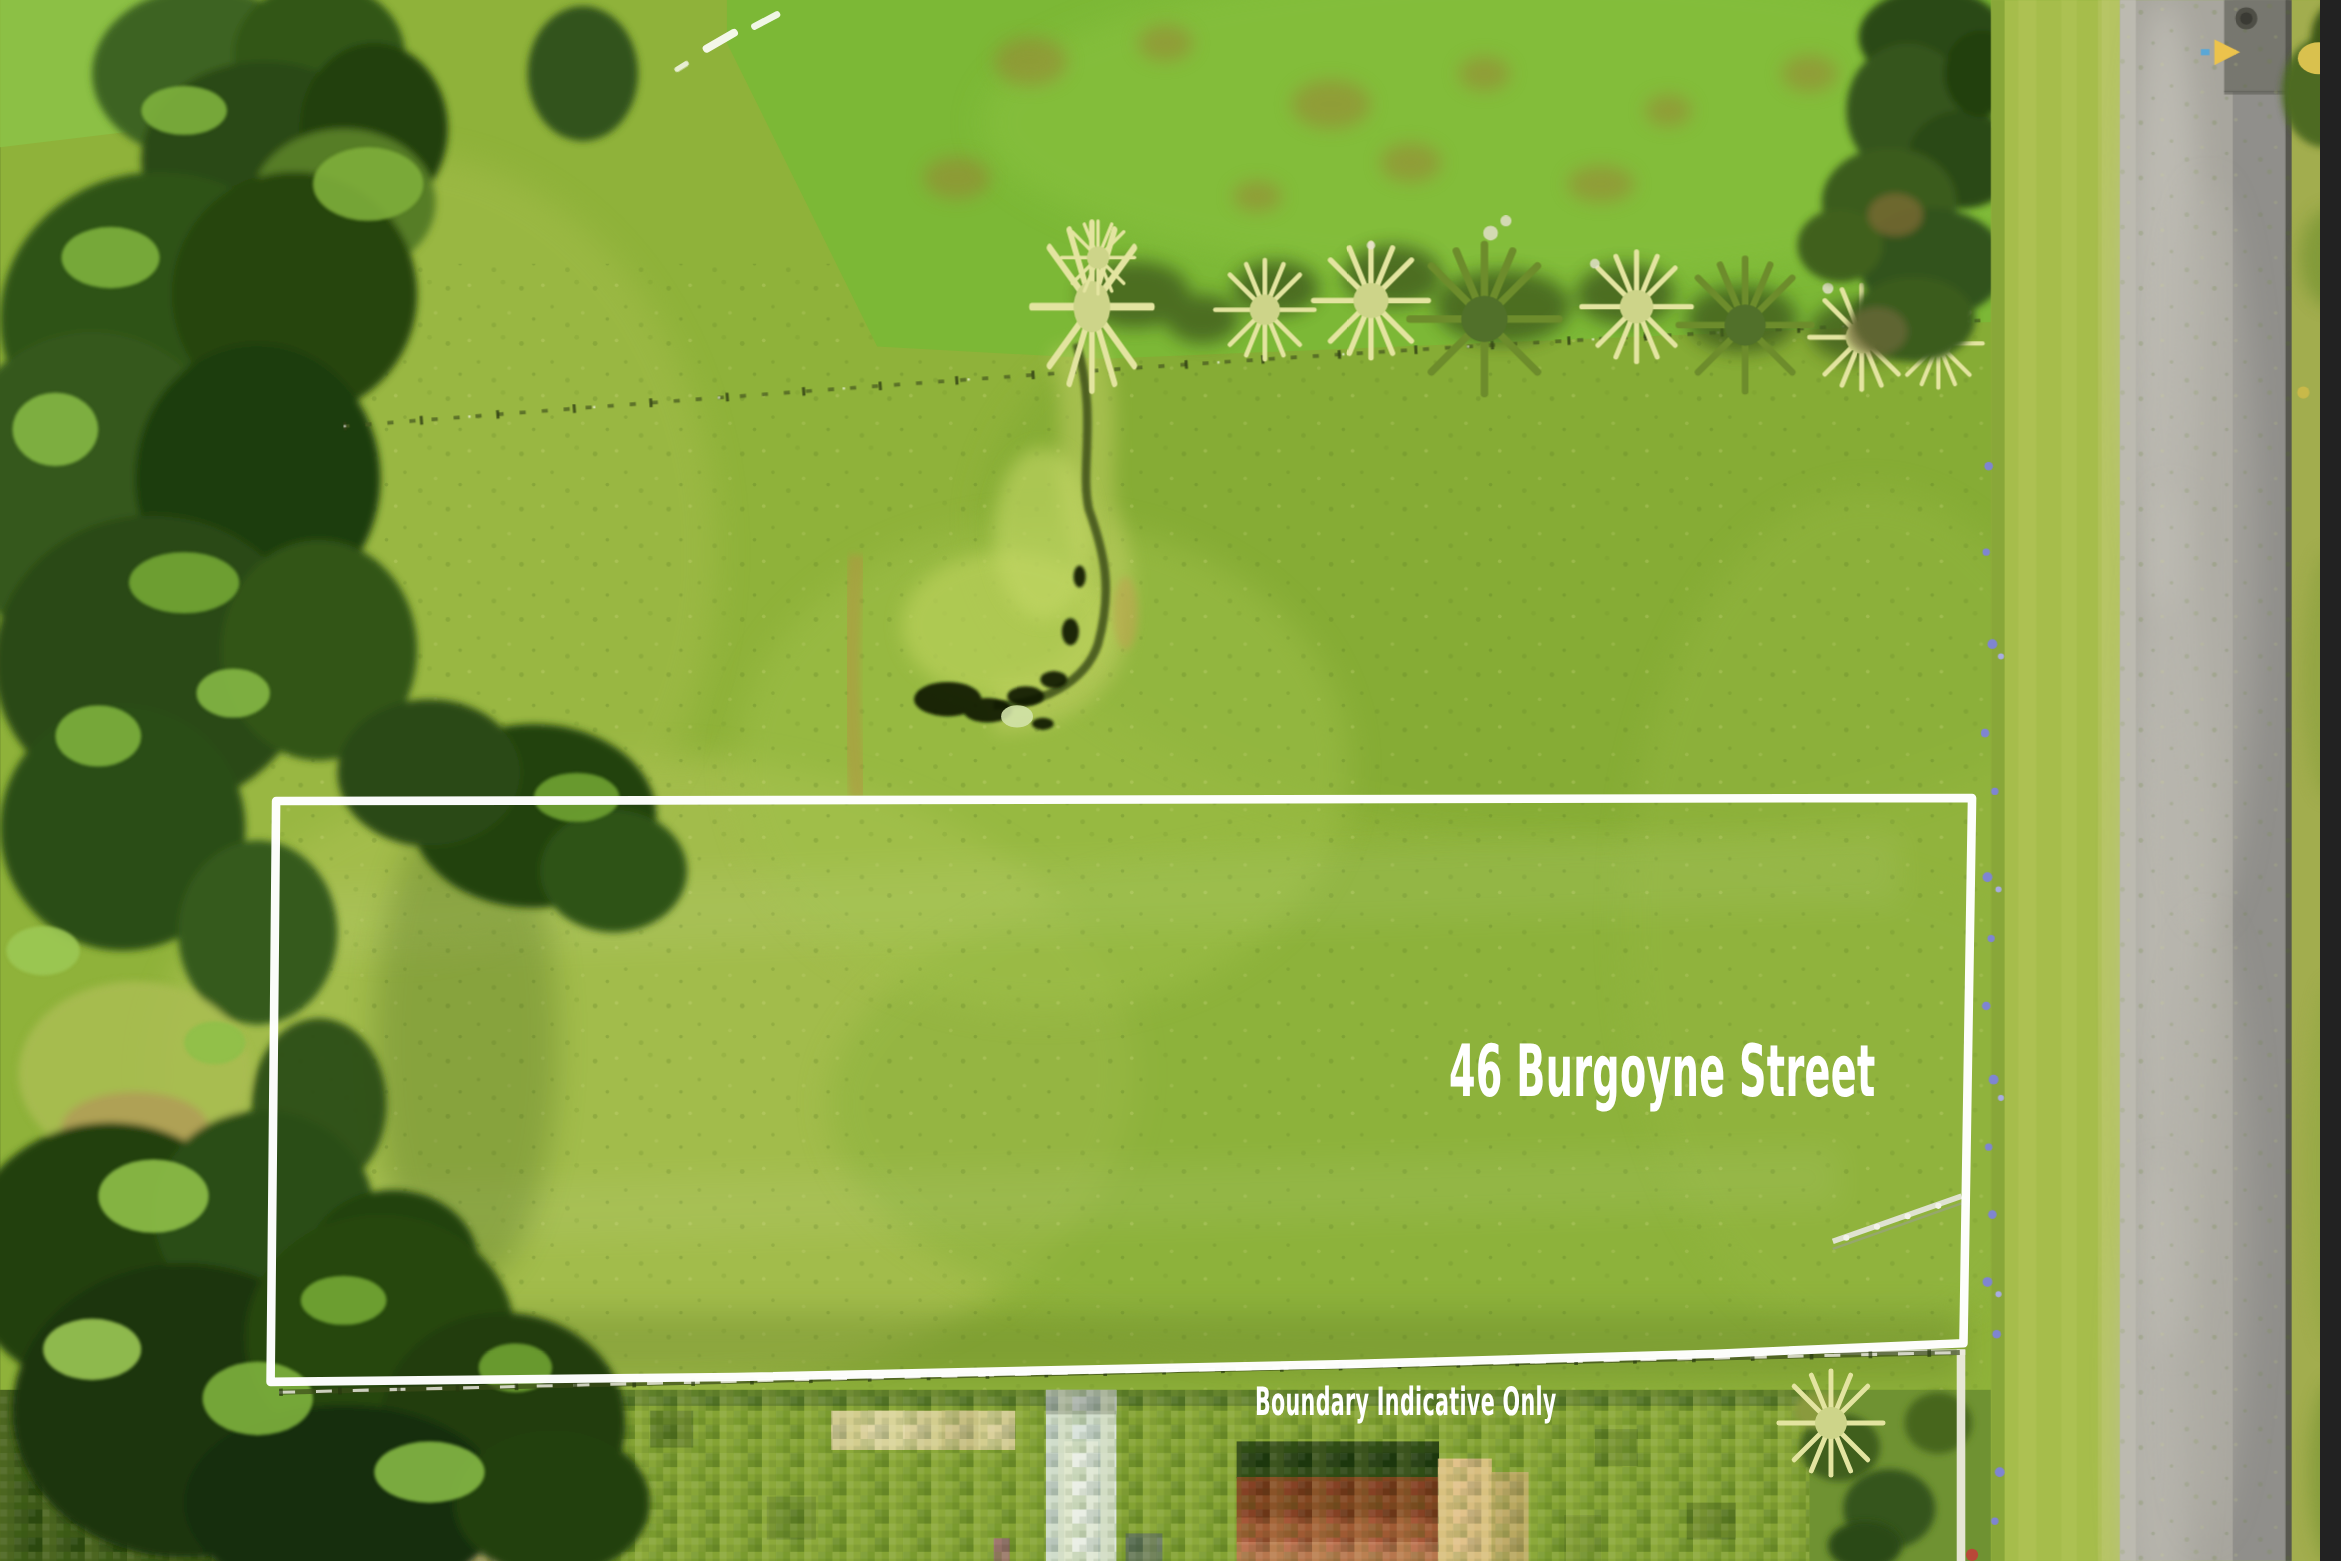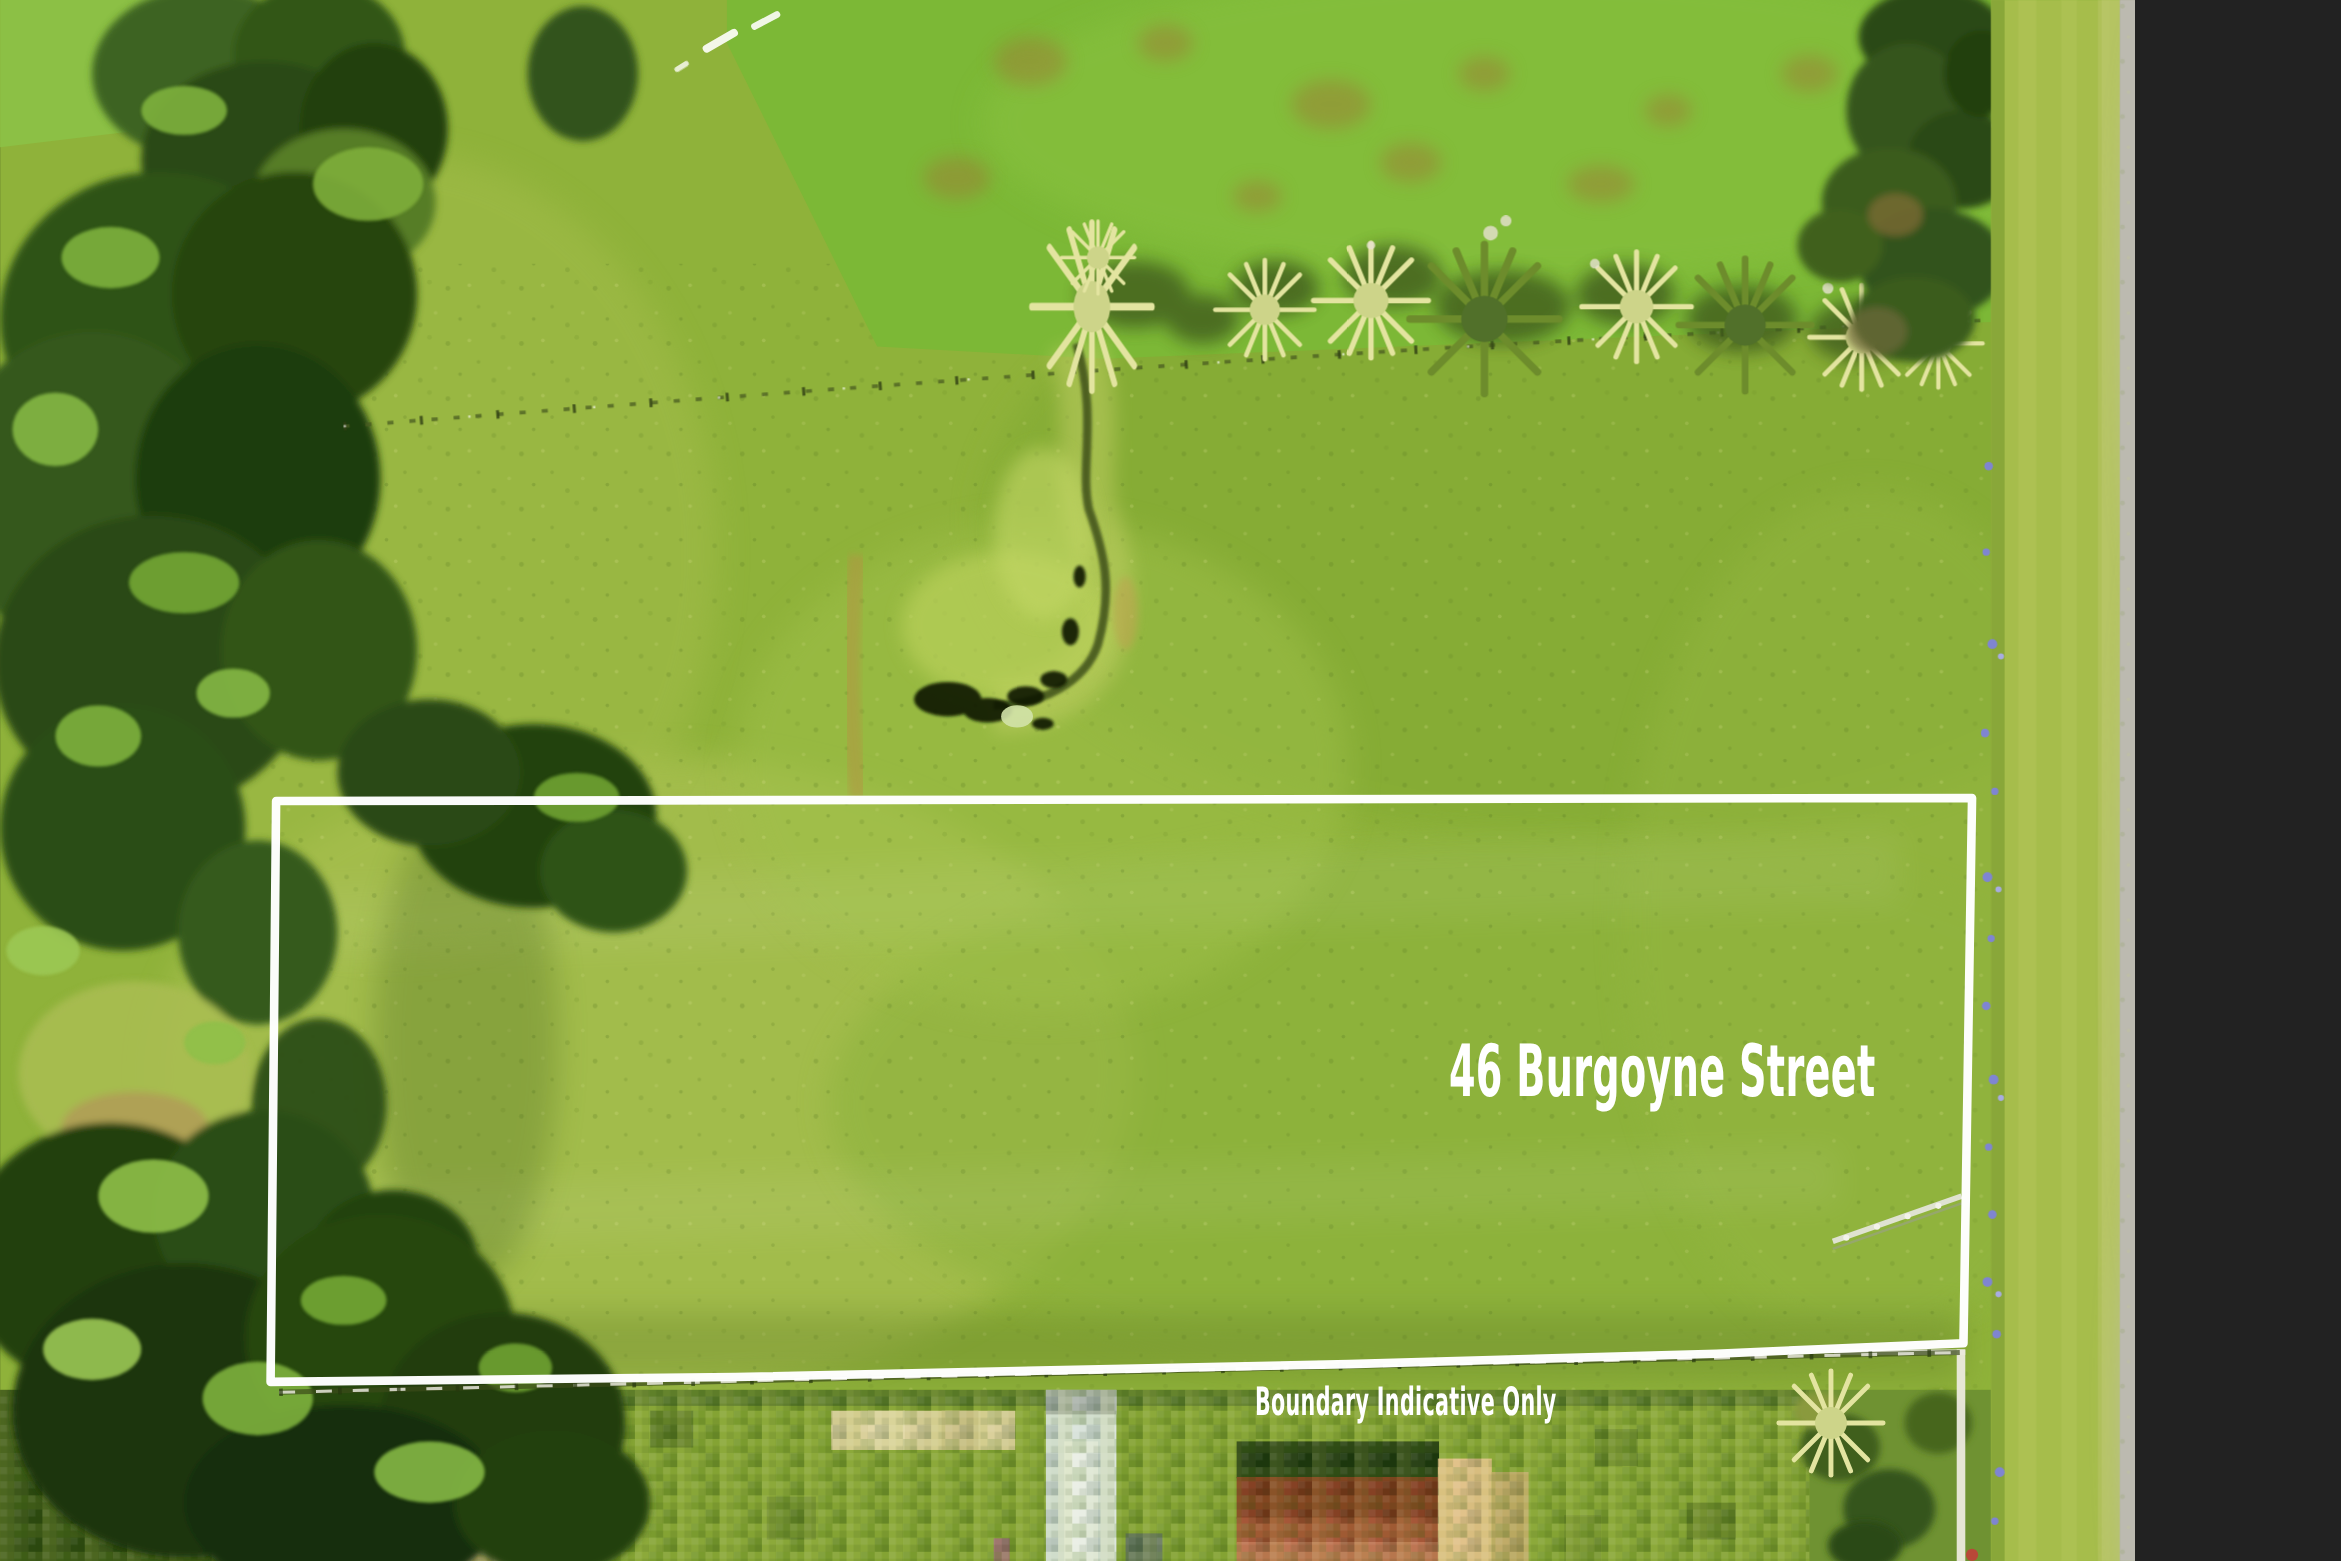--- a/index.html
+++ b/index.html
@@ -1,18 +1,18 @@
 <!DOCTYPE html>
 <html style="font-size:9.8px"><head>
 <meta charset="utf-8">
 <style>
   html,body{margin:0;padding:0;background:#222;}
   .scene{
     position:relative;
-    width:2135px;height:1561px;
+    width:2320px;height:1561px;
     overflow:hidden;
     font-family:"DejaVu Sans","Liberation Sans",sans-serif;
     background:#000000;
   }
   .scene svg{position:absolute;left:0;top:0;display:block;}
   .photo-label{
     position:absolute;
     color:#ffffff;
     font-weight:bold;
     white-space:nowrap;

